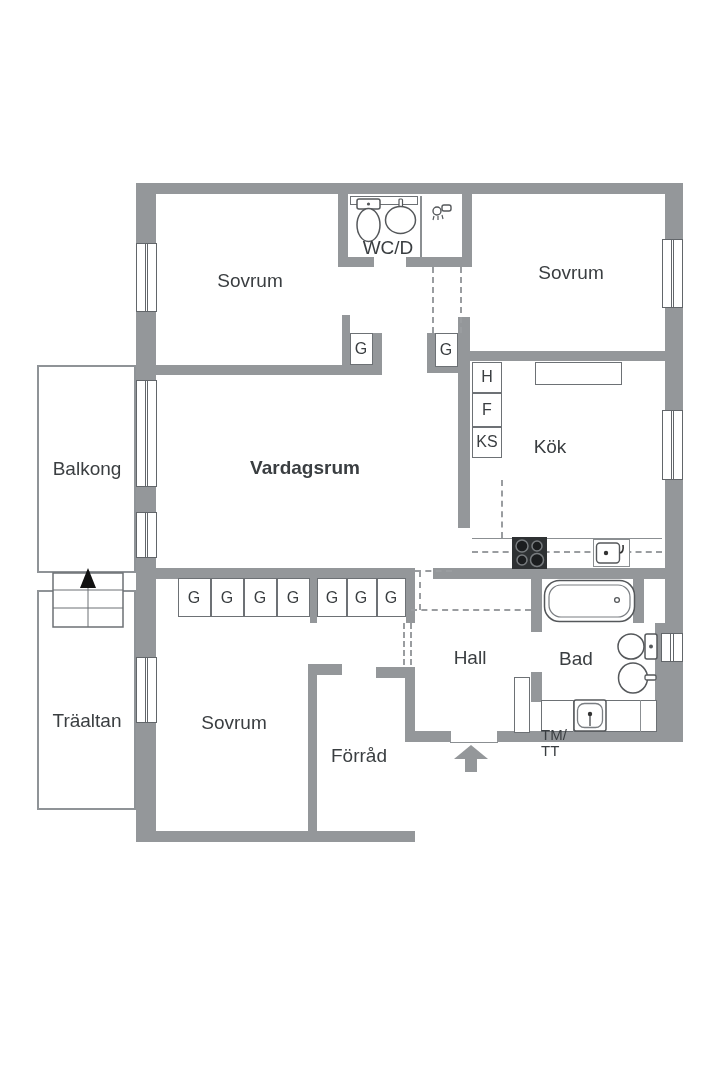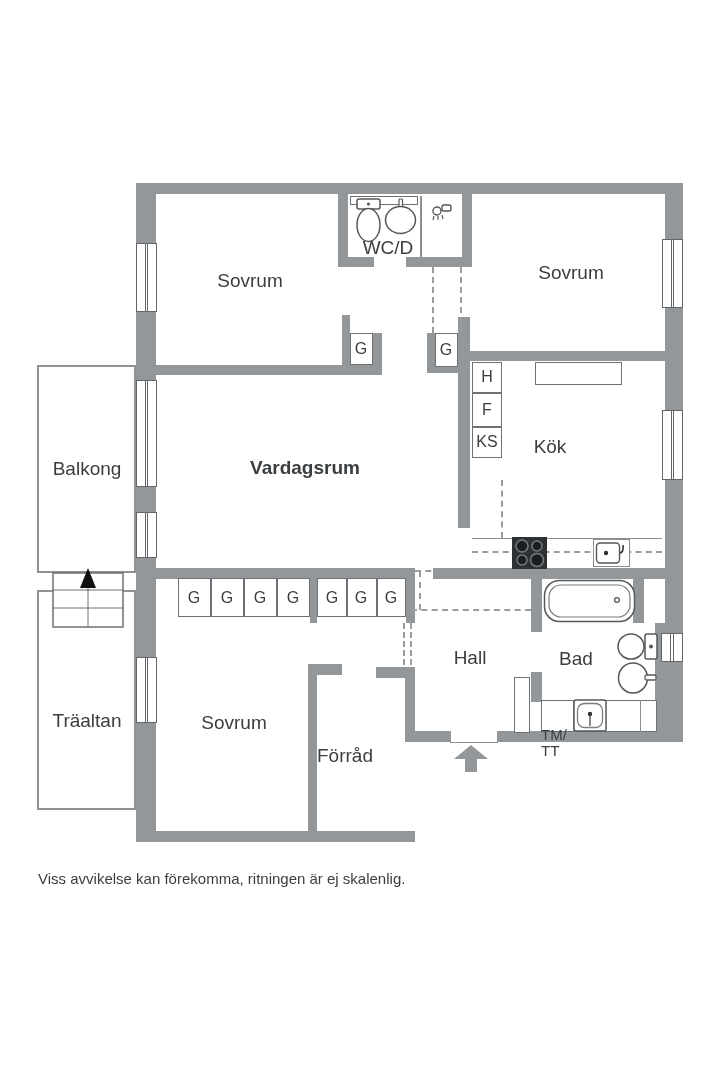--- a/index.html
+++ b/index.html
@@ -166,36 +166,35 @@
   </svg>
 
   <div class="lbl" style="left:250px;top:281px;">Sovrum</div>
   <div class="lbl" style="left:388px;top:248px;">WC/D</div>
   <div class="lbl" style="left:571px;top:273px;">Sovrum</div>
   <div class="lbl" style="left:87px;top:469px;">Balkong</div>
   <div class="lbl" style="left:305px;top:468px;font-weight:bold;">Vardagsrum</div>
   <div class="lbl" style="left:550px;top:447px;">Kök</div>
   <div class="lbl" style="left:87px;top:721px;">Träaltan</div>
   <div class="lbl" style="left:234px;top:723px;">Sovrum</div>
-  <div class="lbl" style="left:345px;top:756px;">Förråd</div>
+  <div class="lbl" style="left:359px;top:756px;">Förråd</div>
   <div class="lbl" style="left:470px;top:658px;">Hall</div>
   <div class="lbl" style="left:576px;top:659px;">Bad</div>
 
   <div class="lbl sm" style="left:361px;top:349px;">G</div>
   <div class="lbl sm" style="left:446px;top:350px;">G</div>
   <div class="lbl sm" style="left:194px;top:598px;">G</div>
   <div class="lbl sm" style="left:227px;top:598px;">G</div>
   <div class="lbl sm" style="left:260px;top:598px;">G</div>
   <div class="lbl sm" style="left:293px;top:598px;">G</div>
   <div class="lbl sm" style="left:332px;top:598px;">G</div>
   <div class="lbl sm" style="left:361px;top:598px;">G</div>
   <div class="lbl sm" style="left:391px;top:598px;">G</div>
   <div class="lbl sm" style="left:487px;top:377px;">H</div>
   <div class="lbl sm" style="left:487px;top:410px;">F</div>
   <div class="lbl sm" style="left:487px;top:442px;">KS</div>
   <div class="tmtt" style="left:541px;top:701px;color:#3a3e41;margin-top:26px;">
     <div>TM/</div>
     <div>TT</div>
   </div>
 
-  <div class="caption" style="left:38px;top:870px;">Viss avvikelse kan förekomma, ritningen är ej skalenlig.</div>
 
 </div>
 
 </body></html>

